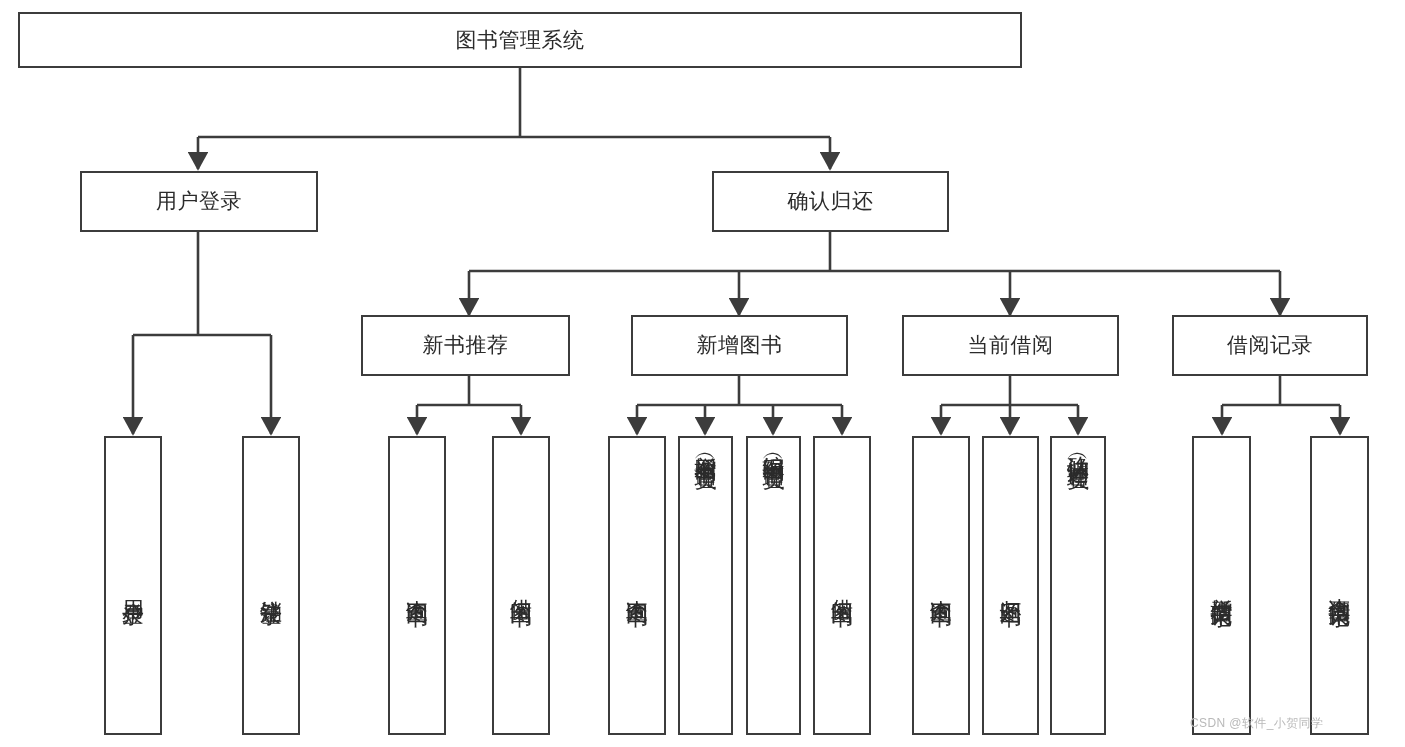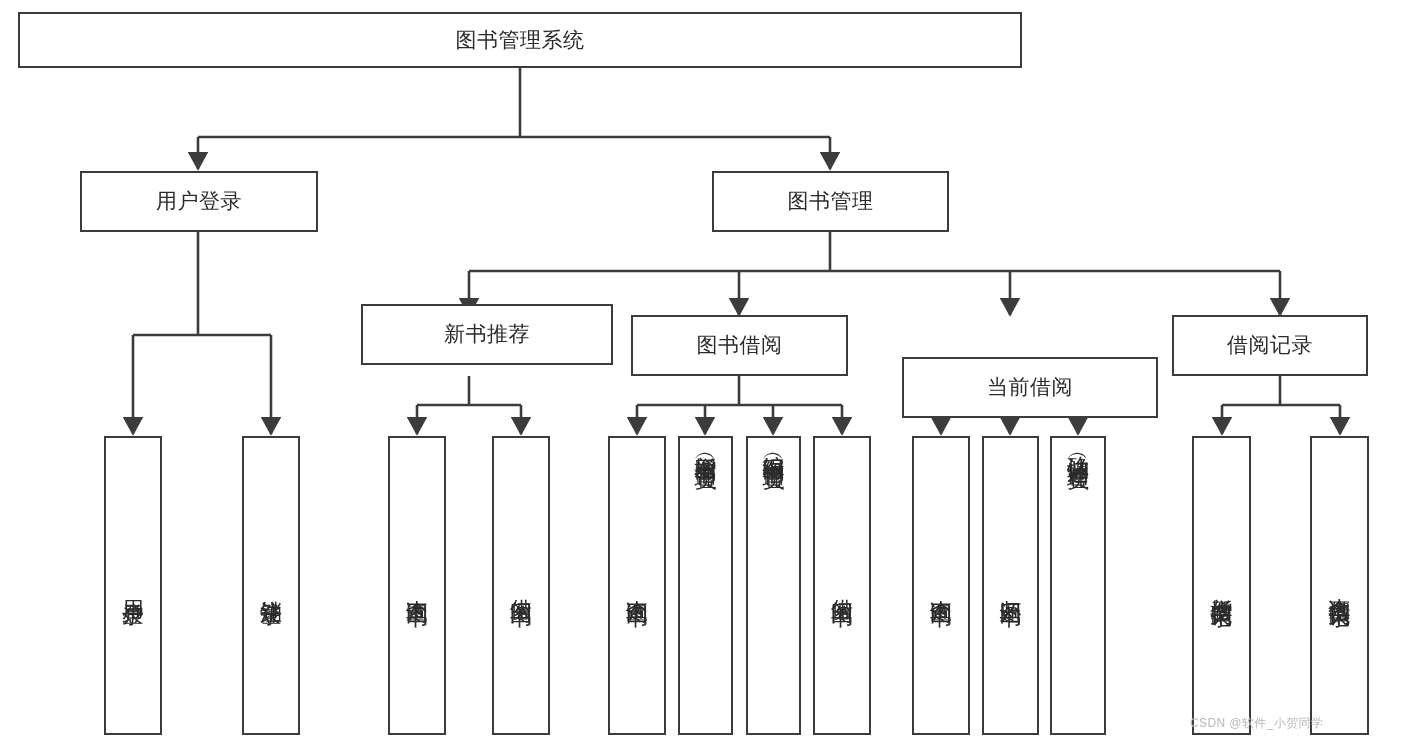--- a/index.html
+++ b/index.html
@@ -123,32 +123,32 @@
 
   <div class="node" style="left:18px; top:12px; width:1004px; height:56px;">
     <span class="label">图书管理系统</span>
   </div>
 
   <div class="node" style="left:80px; top:171px; width:238px; height:61px;">
     <span class="label">用户登录</span>
   </div>
 
   <div class="node" style="left:712px; top:171px; width:237px; height:61px;">
-    <span class="label">图书管理</span>
-  </div>
-
-  <div class="node" style="left:361px; top:304px; width:252px; height:61px;">
+    <span class="label">确认归还</span>
+  </div>
+
+  <div class="node" style="left:361px; top:315px; width:209px; height:61px;">
     <span class="label">新书推荐</span>
   </div>
 
   <div class="node" style="left:631px; top:315px; width:217px; height:61px;">
-    <span class="label">图书借阅</span>
-  </div>
-
-  <div class="node" style="left:902px; top:315px; width:256px; height:61px;margin-top:42px;">
+    <span class="label">新增图书</span>
+  </div>
+
+  <div class="node" style="left:902px; top:315px; width:217px; height:61px;">
     <span class="label">当前借阅</span>
   </div>
 
   <div class="node" style="left:1172px; top:315px; width:196px; height:61px;">
     <span class="label">借阅记录</span>
   </div>
 
   <div class="node vertical vcenter" style="left:104px; top:436px; width:58px; height:299px;">
     <span class="label">用户登录</span>
   </div>

